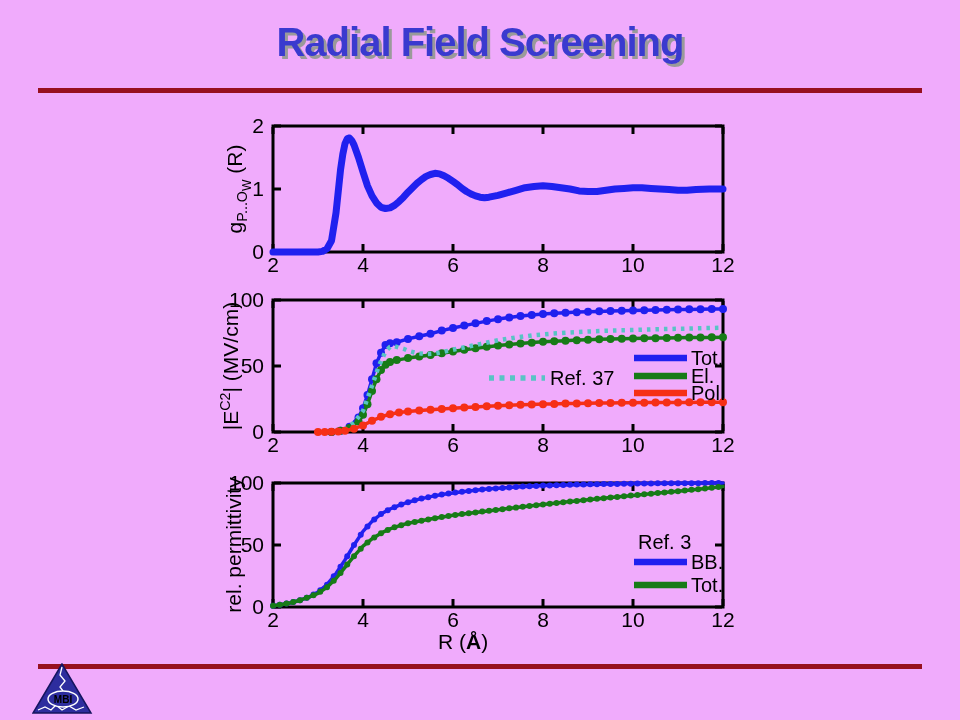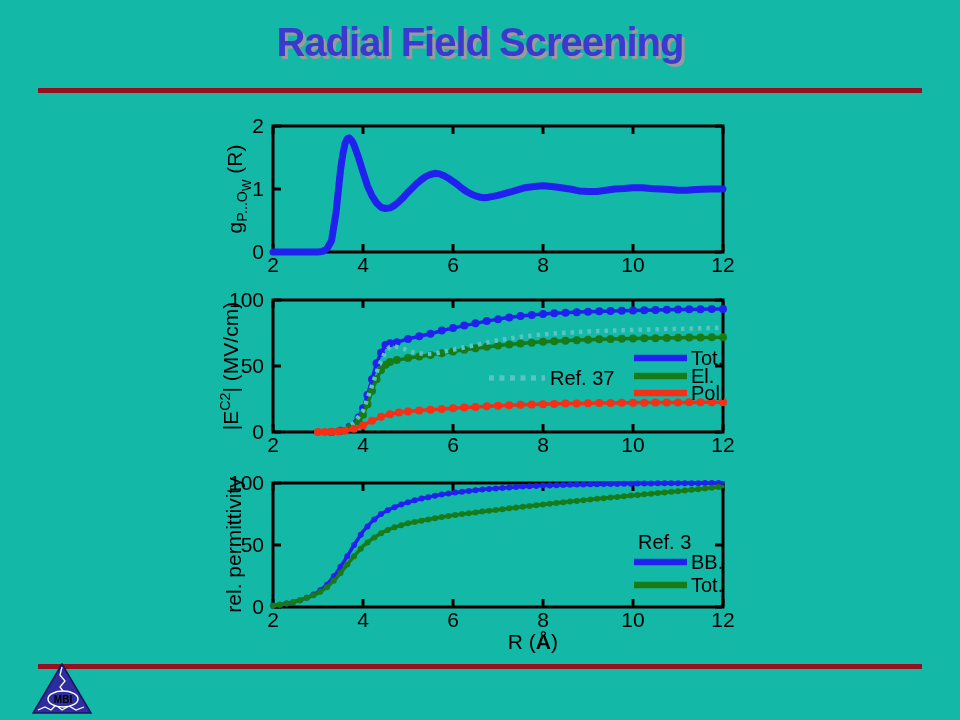--- a/index.html
+++ b/index.html
@@ -1,31 +1,31 @@
 <!DOCTYPE html>
 <html><head>
 <meta charset="utf-8">
 <style>
   html,body{margin:0;padding:0;background:#fff;}
-  .slide{position:relative;width:960px;height:720px;background:#14b8a6;overflow:hidden;
+  .slide{position:relative;width:960px;height:720px;background:#f0abfc;overflow:hidden;
          font-family:"Liberation Sans",sans-serif;color:#000;}
   .title{position:absolute;top:20px;left:0;width:100%;text-align:center;
          font-size:40px;font-weight:bold;letter-spacing:-1px;color:#3A3ACF;
          text-shadow:3px 3px 0 #9a9a9a;}
   .rule{position:absolute;left:38px;width:884px;height:5px;background:#97101F;}
   #rule-top{top:88px;}
   #rule-bottom{top:664px;}
   .ylabel{position:absolute;width:240px;height:28px;text-align:center;font-size:21px;
           transform:rotate(-90deg);white-space:nowrap;}
   #yl1{left:117px;top:175px;}
   #yl2{left:111px;top:352px;}
   #yl3{left:116px;top:531px;}
   .ylabel sub,.ylabel sup{font-size:68%;}
   .ylabel sub sub{font-size:85%;}
-  .xlabel{position:absolute;left:438px;top:630px;width:120px;text-align:right;font-size:21px;}
+  .xlabel{position:absolute;left:438px;top:630px;width:120px;text-align:left;font-size:21px;}
   .footer-text{position:absolute;left:100px;top:682px;font-size:15px;color:#111;white-space:nowrap;}
   #plots{position:absolute;left:0;top:0;}
   svg text{font-family:"Liberation Sans",sans-serif;fill:#000;}
 </style>
 </head>
 <body>
 
 <div class="slide">
 
   <div class="title">Radial Field Screening</div>

